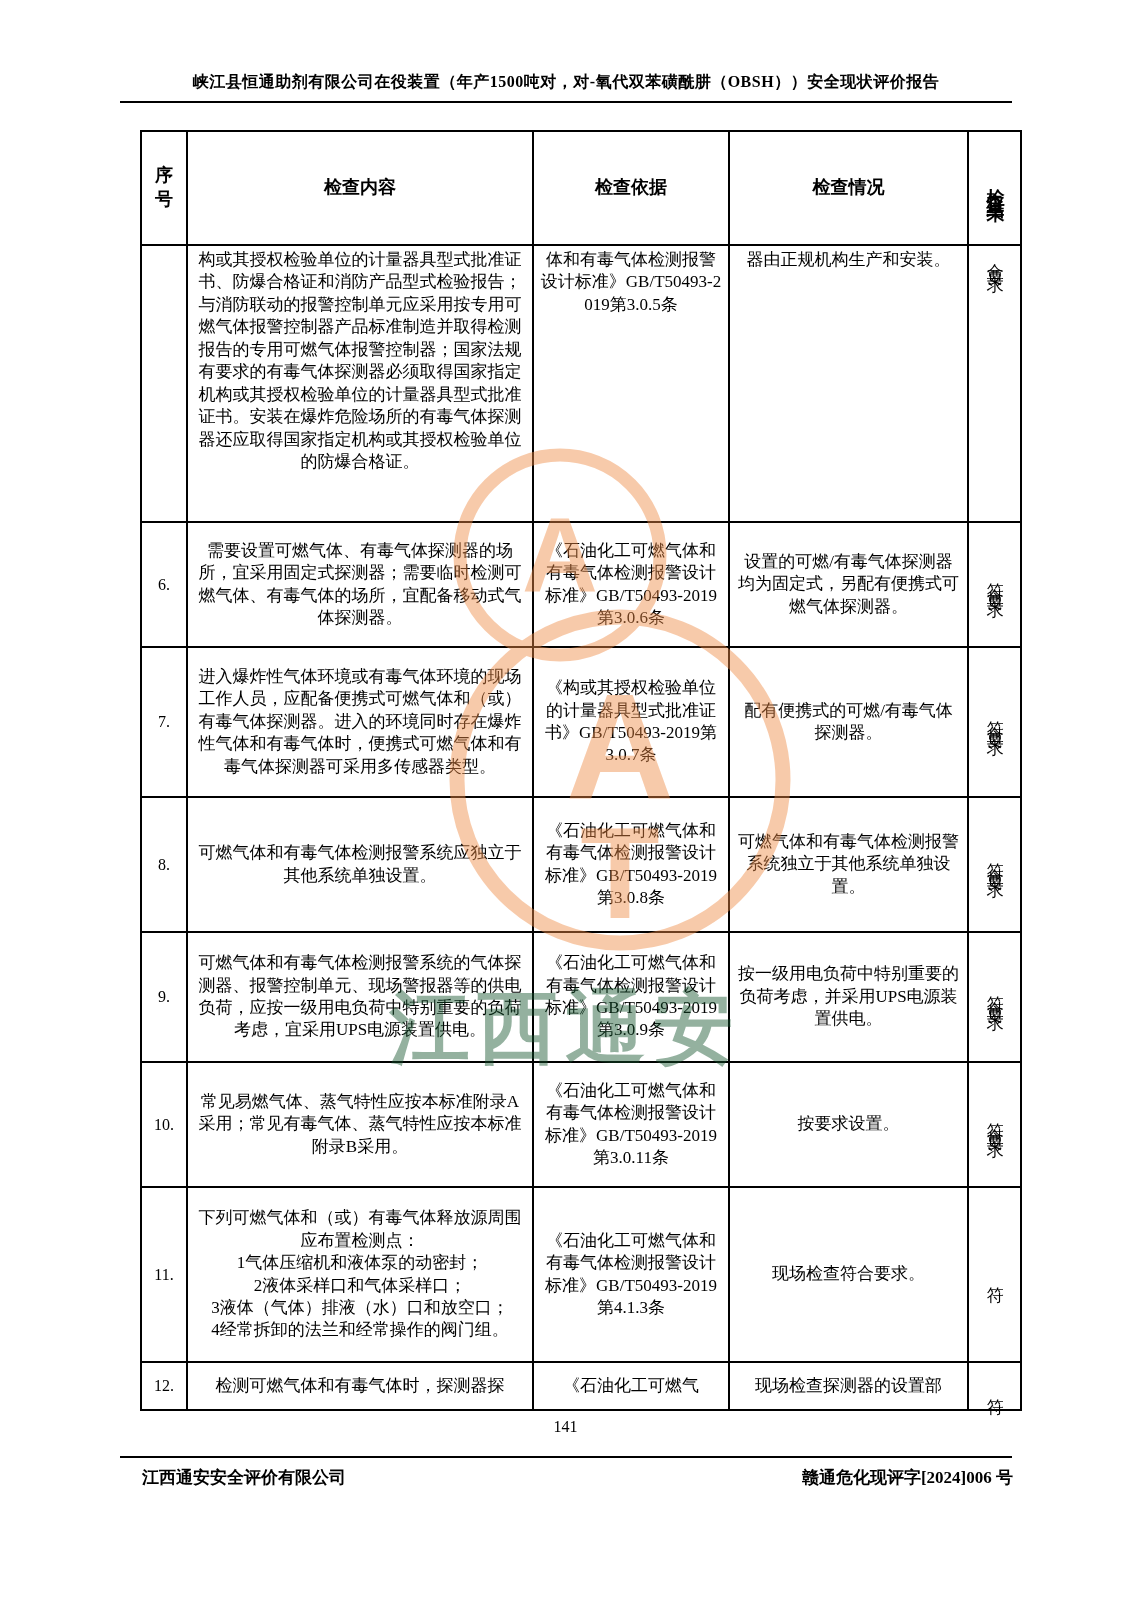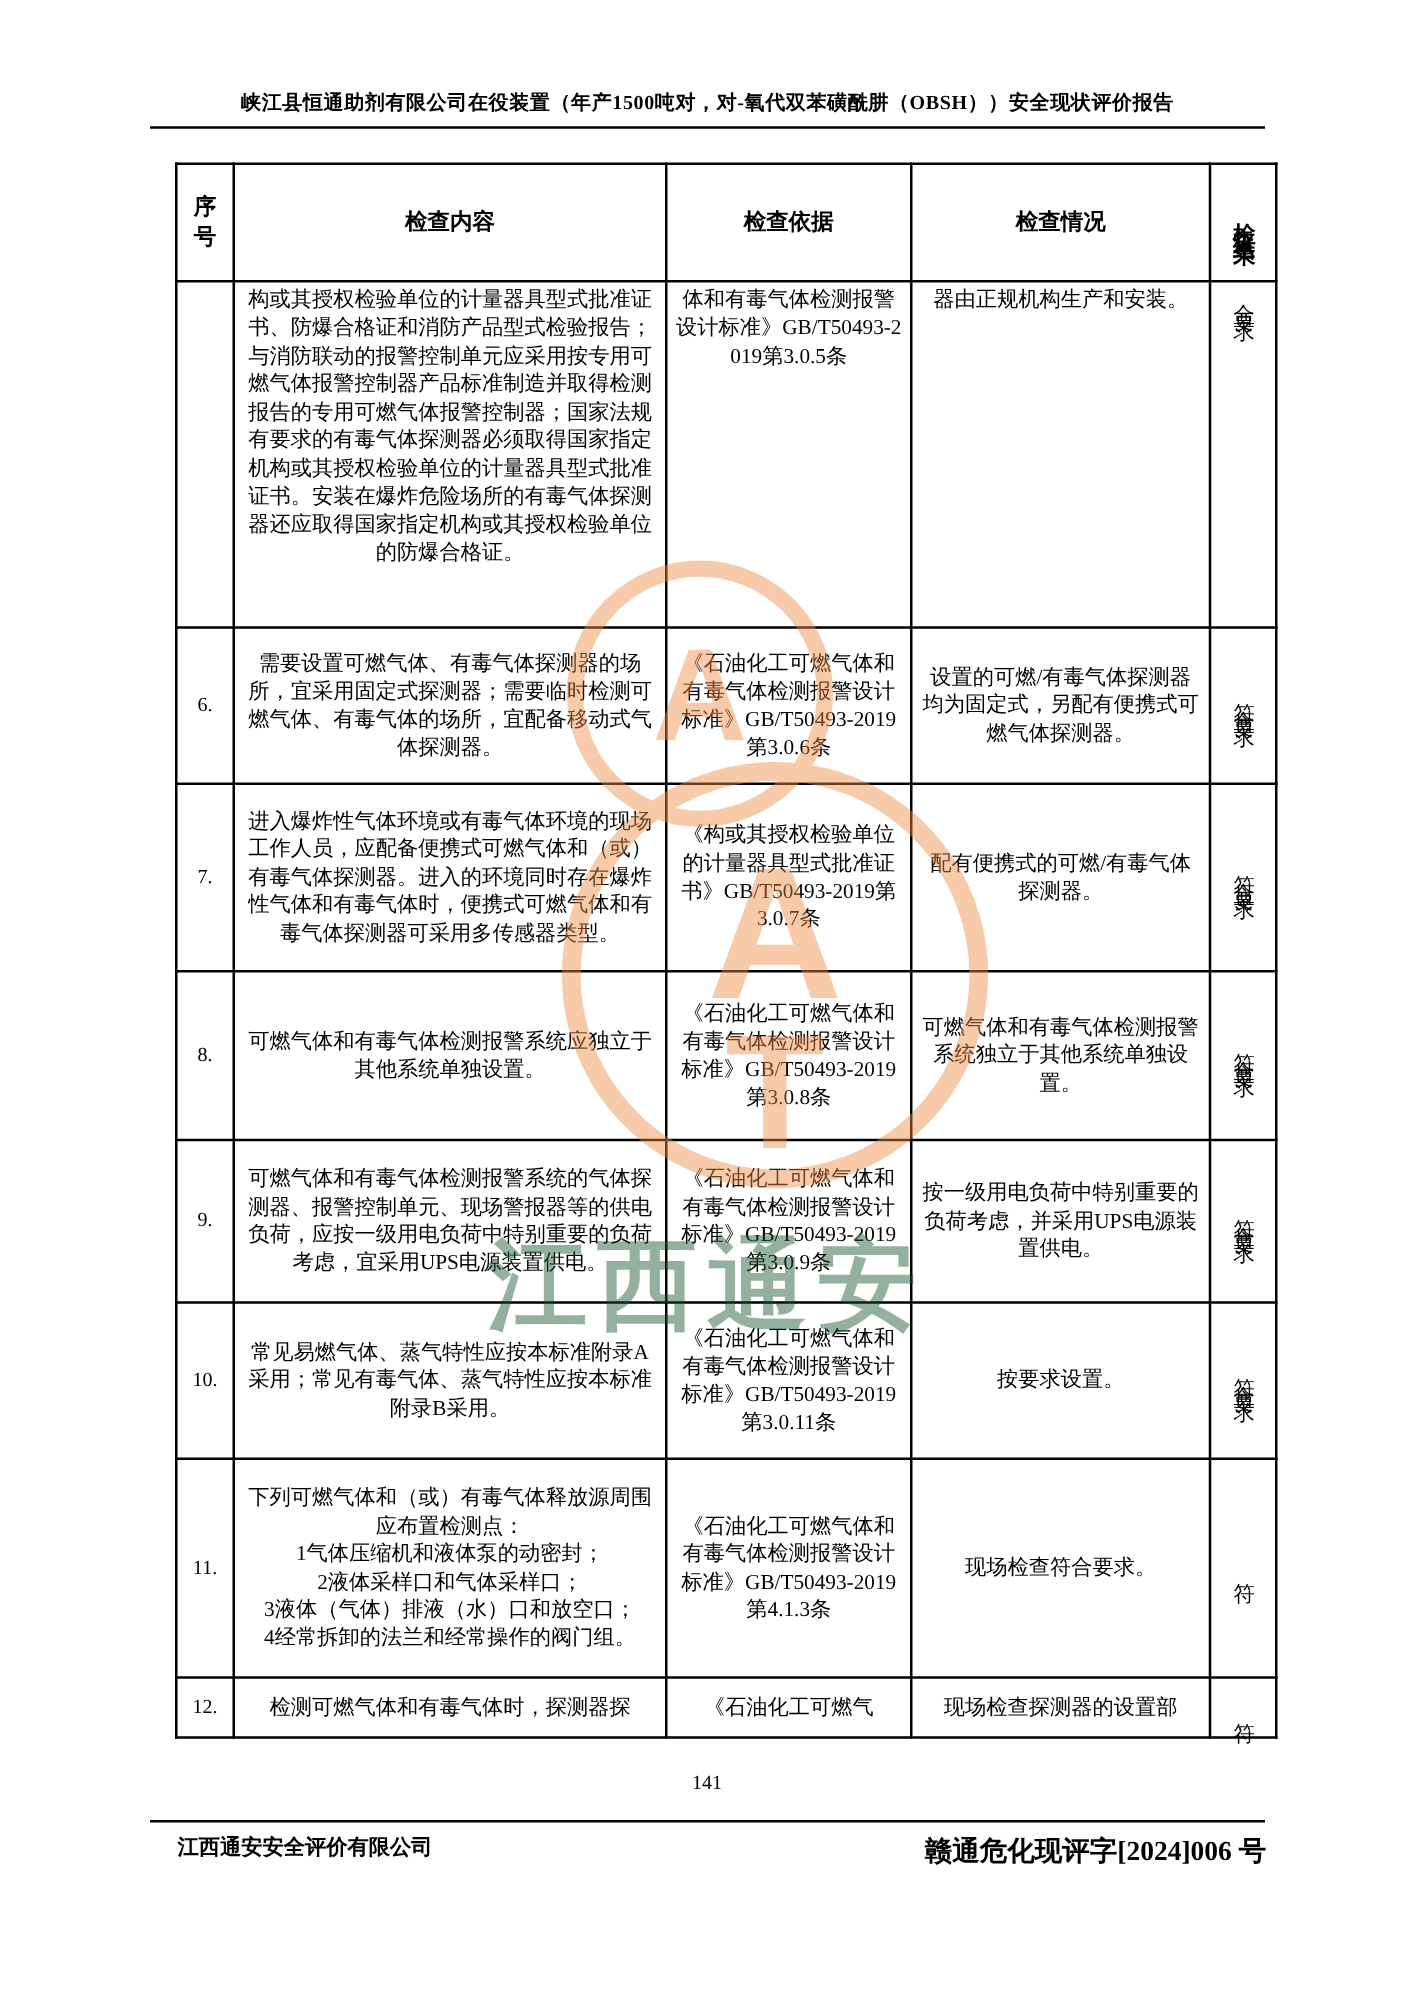--- a/index.html
+++ b/index.html
@@ -32,21 +32,21 @@
     table-layout: fixed;
   }
   .report th, .report td {
     border: 2px solid #000;
     padding: 3px 6px;
     font-size: 17px;
     line-height: 1.32;
     vertical-align: middle;
     word-break: break-all;
   }
-  .report thead tr { height: 94px; }
+  .report thead tr { height: 114px; }
   .report th { font-size: 18px; font-weight: 700; text-align: center; }
 
   .report tbody tr:nth-child(1) { height: 277px; margin-top: 36px; }
   .report tbody tr:nth-child(2) { height: 125px; }
   .report tbody tr:nth-child(3) { height: 150px; }
   .report tbody tr:nth-child(4) { height: 135px; }
   .report tbody tr:nth-child(5) { height: 130px; }
   .report tbody tr:nth-child(6) { height: 125px; }
   .report tbody tr:nth-child(7) { height: 175px; }
   .report tbody tr:nth-child(8) { height: 48px; }
@@ -104,21 +104,21 @@
   }
   .footer-left {
     position: absolute;
     top: 1466px; left: 142px;
     font-size: 17px;
     font-weight: 600;
   }
   .footer-right {
     position: absolute;
     top: 1466px; right: 118px;
-    font-size: 22px;
+    font-size: 17px;
     font-weight: 600;
     text-align: right;
   }
 </style>
 </head>
 <body>
 
 <div class="doc-header">峡江县恒通助剂有限公司在役装置（年产1500吨对，对-氧代双苯磺酰肼（OBSH））安全现状评价报告</div>
 
 <table class="report">

